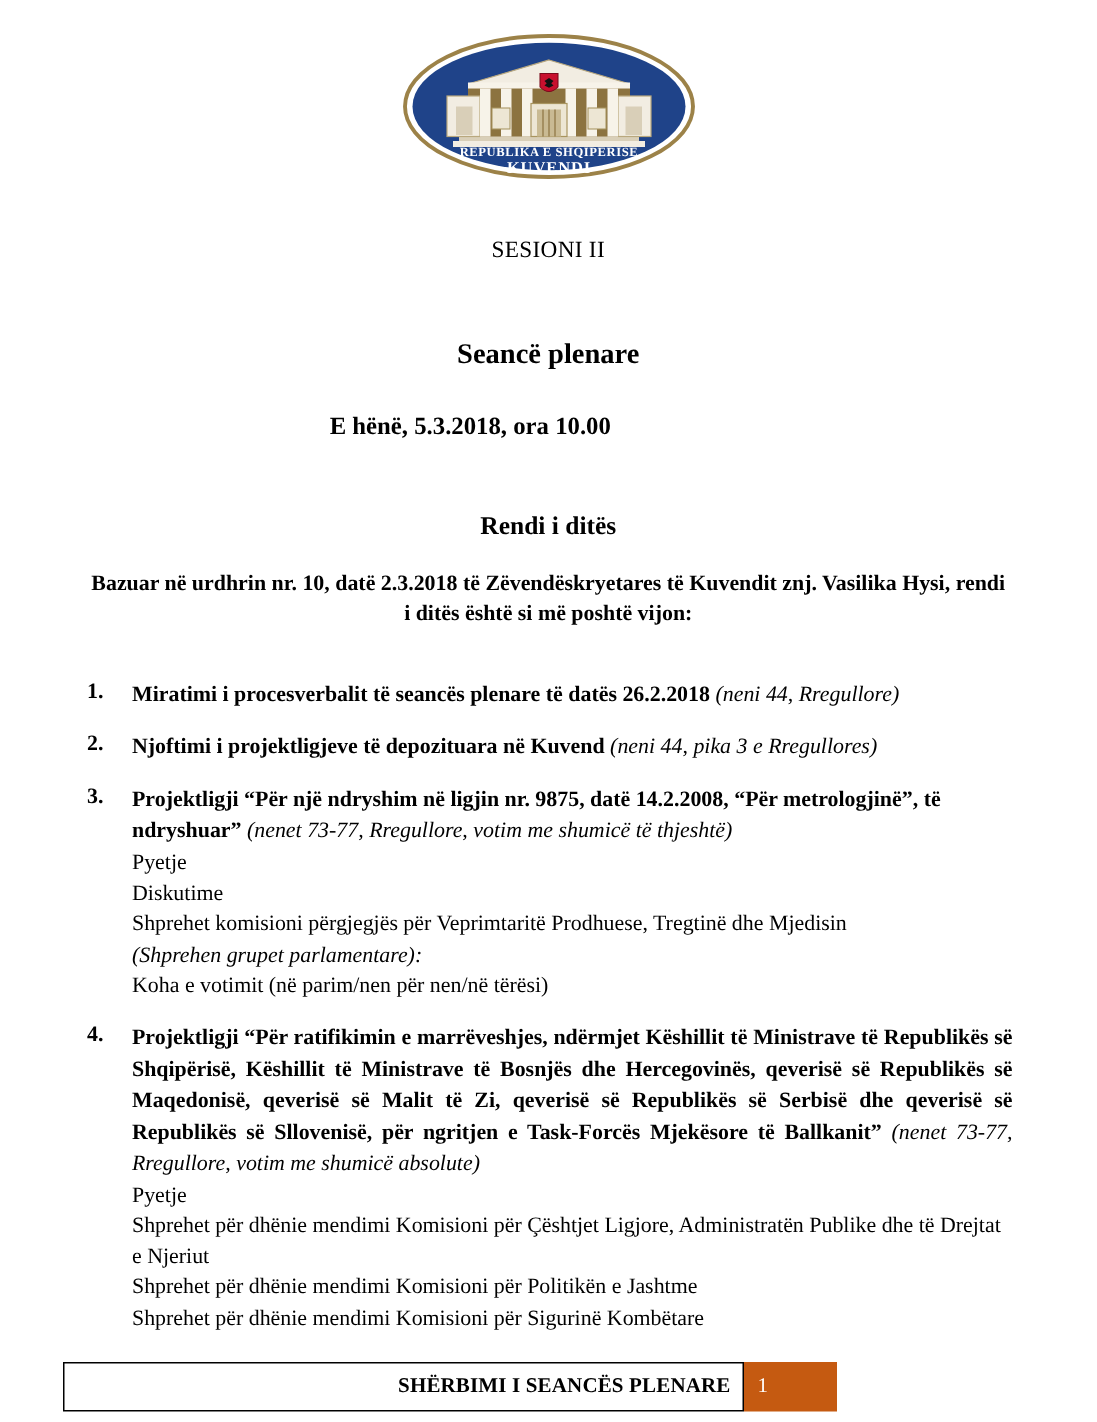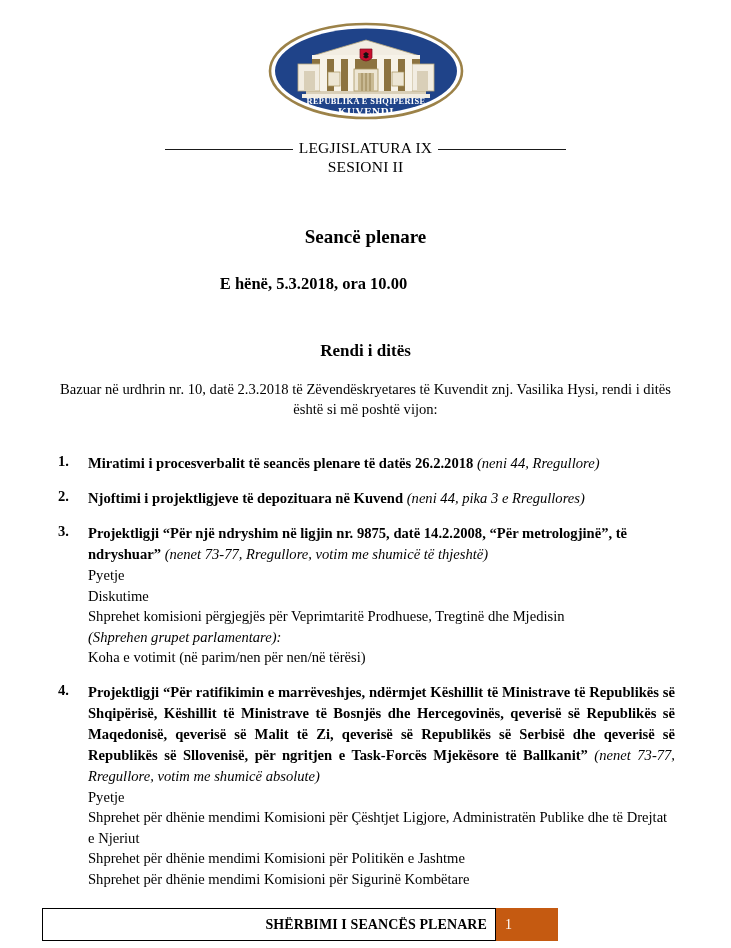--- a/index.html
+++ b/index.html
@@ -99,20 +99,21 @@
     font-weight: bold;
   }
   .preamble {
     position: absolute;
     left: 60px;
     top: 379px;
     width: 611px;
     text-align: center;
     font-size: 14.6px;
     line-height: 20px;
+    font-weight: bold;
   }
 
   
   .agenda {
     position: absolute;
     left: 58px;
     top: 453px;
     width: 617px;
     font-size: 14.6px;
   }
@@ -232,21 +233,20 @@
 
         <path d="M92,27 L104,27 L104,36 Q98,42 92,36 Z" fill="#C8102E" stroke="#7A0A1C" stroke-width="0.7"></path>
         <path d="M98,30 L95,32 L96.5,33.5 L95,35 L98,36.5 L101,35 L99.5,33.5 L101,32 Z" fill="#111111"></path>
 
         <text x="98" y="82" font-family="Liberation Serif, serif" font-size="8.4" font-weight="bold" fill="#ffffff" text-anchor="middle" letter-spacing="0.4">REPUBLIKA E SHQIPERISE</text>
         <text x="98" y="93" font-family="Liberation Serif, serif" font-size="11" font-weight="bold" fill="#ffffff" text-anchor="middle" letter-spacing="0.6">KUVENDI</text>
       </svg>
     </div>
   </div>
 
-  <div class="legis-line"><span class="rule"></span><span>LEGJISLATURA IX</span><span class="rule"></span></div>
   <div class="sesioni-line">SESIONI II</div>
 
   <div class="doc-title">Seancë plenare</div>
   <div class="doc-subtitle">E hënë, 5.3.2018, ora 10.00</div>
   <div class="agenda-title">Rendi i ditës</div>
   <div class="preamble">Bazuar në urdhrin nr. 10, datë 2.3.2018 të Zëvendëskryetares të Kuvendit znj. Vasilika Hysi, rendi i ditës është si më poshtë vijon:</div>
 
   <div class="agenda">
 
     <div class="item">

